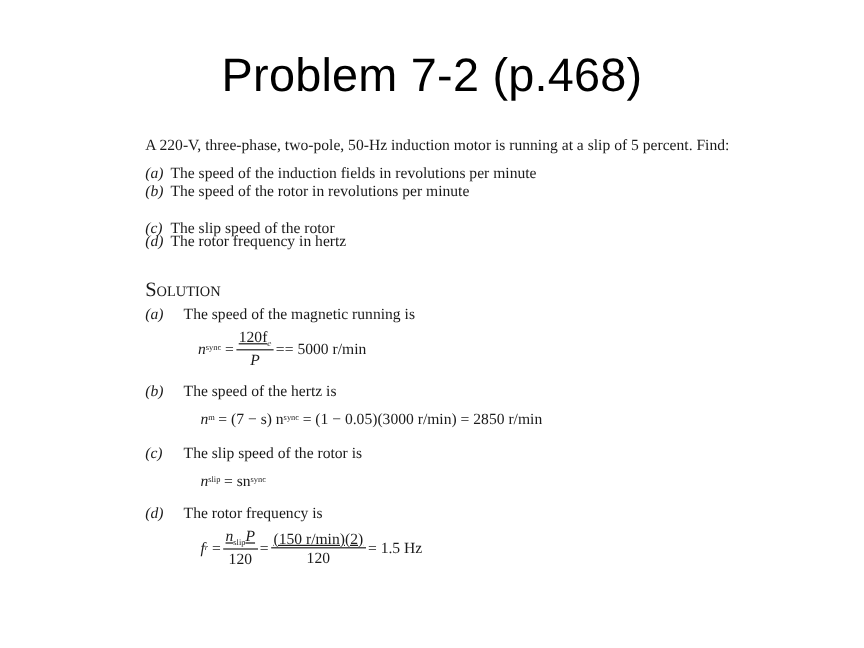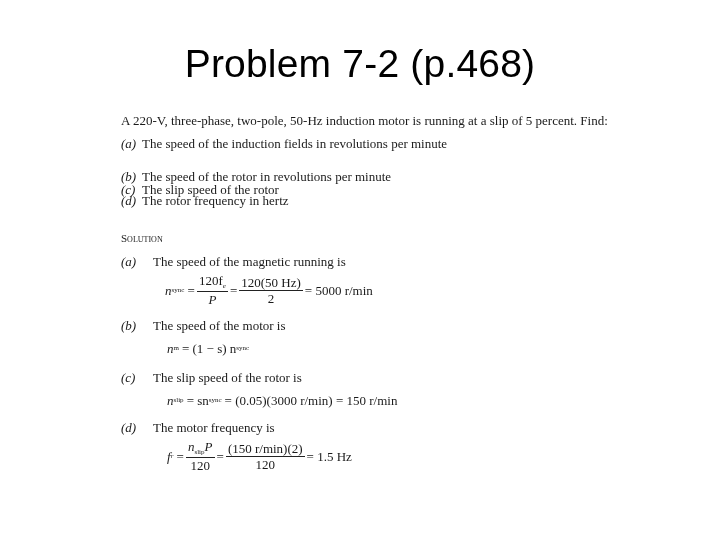--- a/index.html
+++ b/index.html
@@ -9,42 +9,42 @@
   }
   .slide-title {
     position: absolute; left: 0; top: 42px; width: 720px; text-align: center;
     font-family: "Liberation Sans", "DejaVu Sans", sans-serif; font-size: 39px; color: #000;
     letter-spacing: 0.2px;
   }
   .scan { position: absolute; left: 121px; top: 114px; width: 480px; font-size: 13px; line-height: 1; }
   .line { position: absolute; white-space: nowrap; font-family: Liberation Serif, serif; }
   .lbl { font-style: italic; display: inline-block; width: 18px; }
   .sol-lbl { font-style: italic; display: inline-block; width: 29px; }
-  .smallcaps { font-variant: small-caps; font-size: 11px; }
+  .smallcaps { font-variant: small-caps; font-size: 17px; }
   .eq { position: absolute; white-space: nowrap; display: flex; align-items: center; font-size: 13px; }
   .frac { display: inline-flex; flex-direction: column; align-items: center; margin: 0 2px; }
-  .frac .num { padding: 0 2px 1px; border-bottom: 1px solid #222; }
+  .frac .num { padding: 0 2px 1px; border-bottom: 1px solid #222; text-decoration: underline; }
   .frac .den { padding-top: 1px; }
   .it { font-style: italic; }
   sub { font-size: 7px; vertical-align: -3px; }
   .sp { display: inline-block; width: 3px; }
 </style>
 </head>
 <body>
 
 <div class="slide-title">Problem 7-2 (p.468)</div>
 
 <div class="scan">
   <div class="line" style="top:0">A 220-V, three-phase, two-pole, 50-Hz induction motor is running at a slip of 5 percent.  Find:</div>
 
   <div class="line" style="top:23px">
     <span class="lbl">(a)</span>
     <span>The speed of the induction fields in revolutions per minute</span>
   </div>
-  <div class="line" style="top:56px">
+  <div class="line" style="top:38px">
     <span class="lbl">(b)</span>
     <span>The speed of the rotor in revolutions per minute</span>
   </div>
   <div class="line" style="top:69px">
     <span class="lbl">(c)</span>
     <span>The slip speed of the rotor</span>
   </div>
   <div class="line" style="top:80px">
     <span class="lbl">(d)</span>
     <span>The rotor frequency in hertz</span>
@@ -58,57 +58,53 @@
   </div>
   <div class="eq" style="top:160px; left:44px">
     <span class="it">n</span>
       <sub>sync</sub>
     <span>&nbsp;=</span>
     <span class="frac">
       <span class="num"><span>120f</span><sub class="it">e</sub></span>
       <span class="den it">P</span>
     </span>
     <span>=</span>
-    <span class="frac">
-      <span class="num">120(50 Hz)</span>
-      <span class="den">2</span>
-    </span>
     <span>= 5000 r/min</span>
   </div>
 
   <div class="line" style="top:205px">
     <span class="sol-lbl">(b)</span>
-    <span>The speed of the motor is</span>
+    <span>The speed of the hertz is</span>
   </div>
   <div class="eq" style="top:228px; left:46px">
     <span class="it">n</span>
       <sub>m</sub>
     <span class="sp"></span>
-      <span>= (1 − s) n</span>
+      <span>= (7 − s) n</span>
       <sub>sync</sub>
     <span class="sp"></span>
+      <span>= (1 − 0.05)(3000 r/min) = 2850 r/min</span>
   </div>
 
   <div class="line" style="top:257px">
     <span class="sol-lbl">(c)</span>
     <span>The slip speed of the rotor is</span>
   </div>
   <div class="eq" style="top:280px; left:46px">
     <span class="it">n</span>
       <sub>slip</sub>
     <span class="sp"></span>
       <span>= sn</span>
       <sub>sync</sub>
     <span class="sp"></span>
-      <span>= (0.05)(3000 r/min) = 150 r/min</span>
   </div>
 
   <div class="line" style="top:307px">
     <span class="sol-lbl">(d)</span>
-    <span>The motor frequency is</span>
+    <span>The rotor frequency is</span>
   </div>
   <div class="eq" style="top:326px; left:46px">
     <span class="it">f</span>
       <sub class="it">r</sub>
     <span>&nbsp;=</span>
     <span class="frac">
       <span class="num"><span class="it">n</span><sub>slip</sub><span class="it">P</span></span>
       <span class="den">120</span>
     </span>
     <span>=</span>

